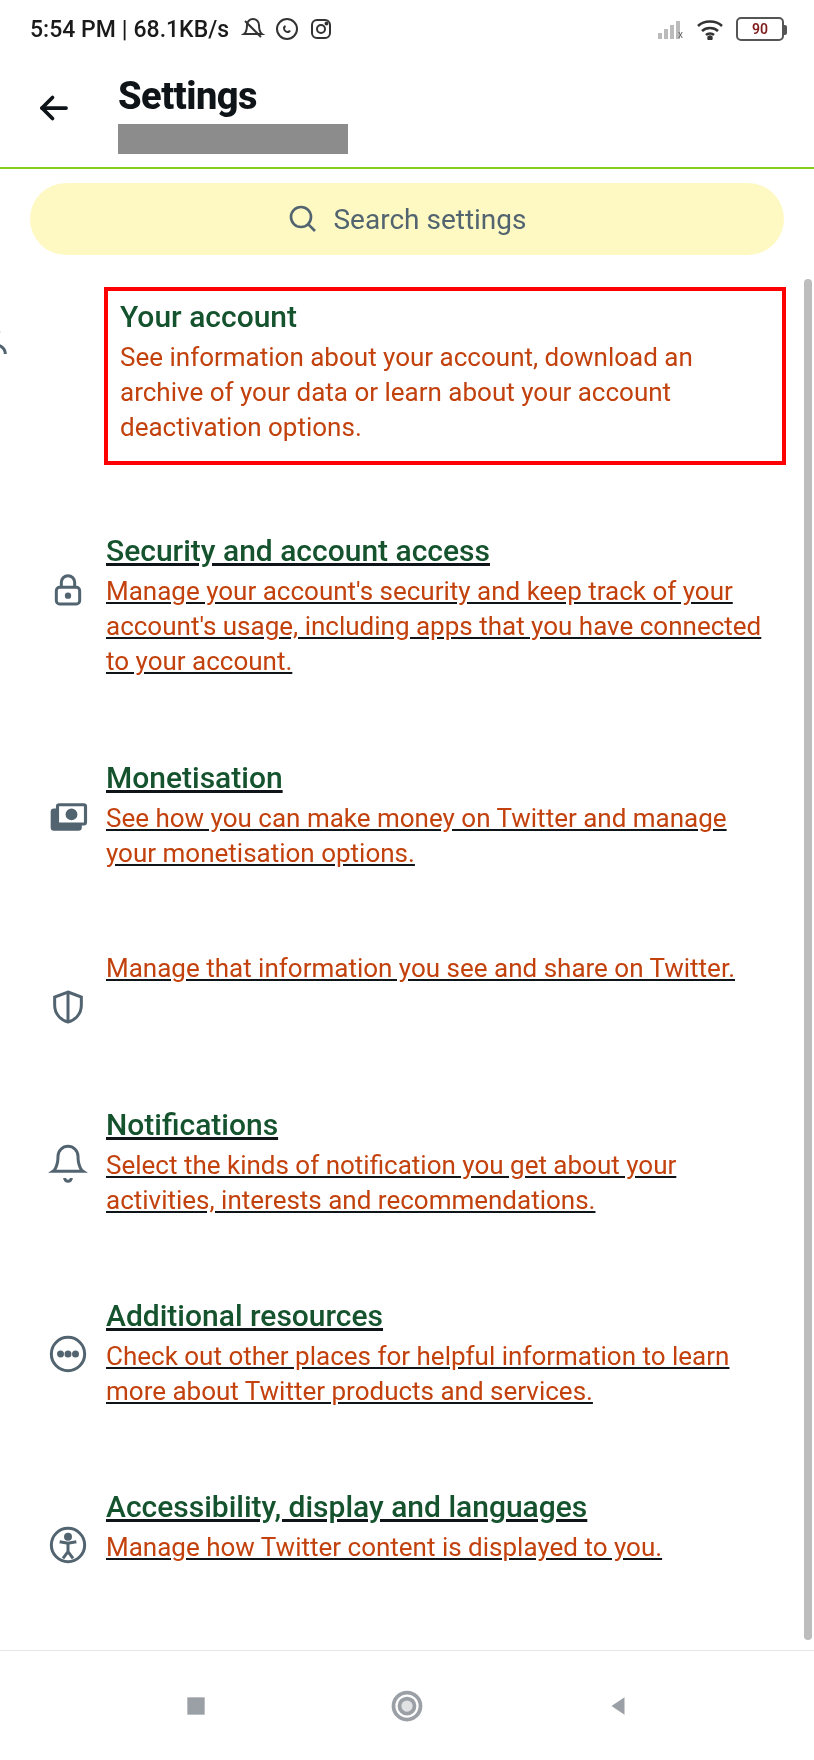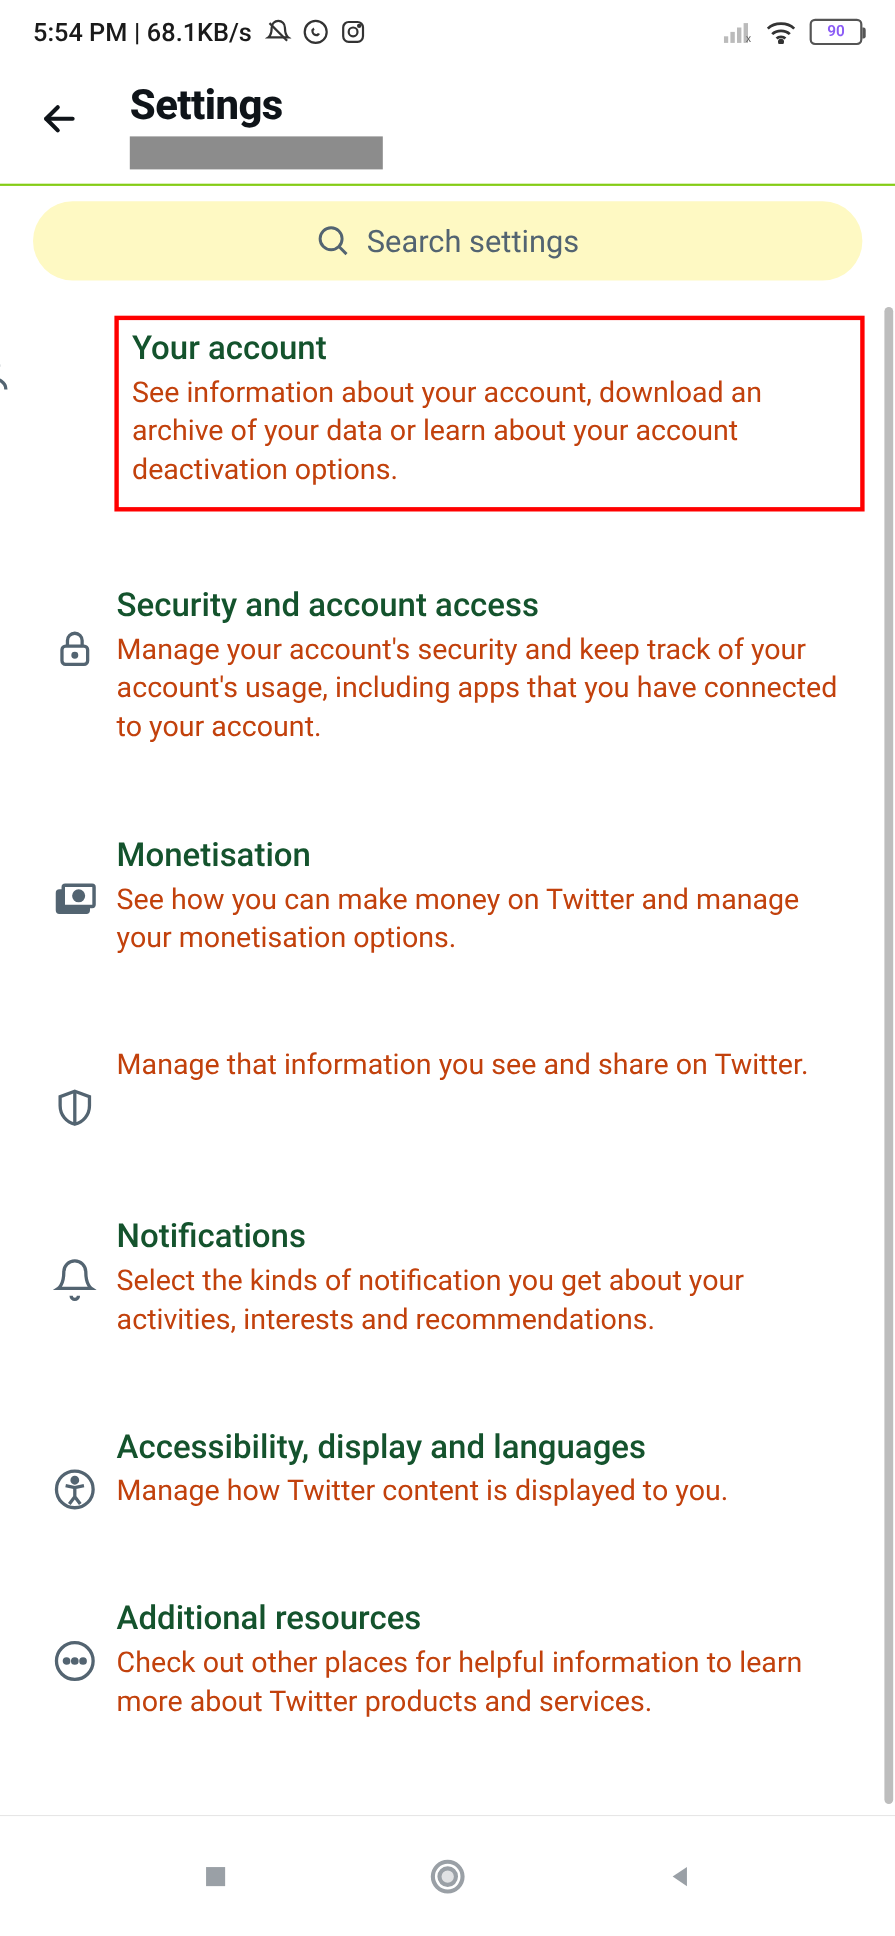--- a/index.html
+++ b/index.html
@@ -112,21 +112,21 @@
   }
   .item-icon {
     width: 76px;
     display: flex;
     align-items: center;
     justify-content: center;
     flex-shrink: 0;
     margin-top: 36px;
   }
   .item-icon svg { stroke: #536471; }
-  .item-body { flex: 1; padding-right: 20px; }
+  .item-body { flex: 1; padding-right: 20px; text-decoration: underline; }
   .item-title {
     font-size: 30px;
     font-weight: 500;
     color: #14532d;
     margin-bottom: 6px;
   }
   .item-desc {
     font-size: 26px;
     color: #c2410c;
     line-height: 1.35;
@@ -159,21 +159,21 @@
     border: 2px solid #555;
     border-radius: 5px;
     width: 48px;
     height: 24px;
     position: relative;
     display:flex;
     align-items:center;
     justify-content:center;
     font-size: 14px;
     font-weight: 600;
-    color:#8b5cf6;
+    color:#7f1d1d;
   }
   .battery-box::after {
     content:"";
     position:absolute;
     right:-5px;
     top:6px;
     width:3px;
     height:10px;
     background:#555;
     border-radius:0 2px 2px 0;
@@ -322,42 +322,42 @@
       <div class="item-body">
         <div class="item-title">Notifications</div>
         <div class="item-desc">Select the kinds of notification you get about your activities, interests and recommendations.</div>
       </div>
     </div>
 
     <div class="item">
       <div class="item-icon">
         <svg width="40" height="40" viewBox="0 0 24 24" fill="none" stroke="#536471" stroke-width="1.8">
           <circle cx="12" cy="12" r="10"></circle>
-          <circle cx="12" cy="7" r="1.5" fill="#536471"></circle>
-          <path d="M7 10l5 1 5-1M12 11v5m0 0l-3 4m3-4l3 4"></path>
-        </svg>
-      </div>
-      <div class="item-body">
-        <div class="item-title">Accessibility, display and languages</div>
-        <div class="item-desc">Manage how Twitter content is displayed to you.</div>
-      </div>
-    </div>
-
-    <div class="item">
-      <div class="item-icon">
-        <svg width="40" height="40" viewBox="0 0 24 24" fill="none" stroke="#536471" stroke-width="1.8">
-          <circle cx="12" cy="12" r="10"></circle>
           <circle cx="7.5" cy="12" r="1.2" fill="#536471"></circle>
           <circle cx="12" cy="12" r="1.2" fill="#536471"></circle>
           <circle cx="16.5" cy="12" r="1.2" fill="#536471"></circle>
         </svg>
       </div>
       <div class="item-body">
         <div class="item-title">Additional resources</div>
         <div class="item-desc">Check out other places for helpful information to learn more about Twitter products and services.</div>
+      </div>
+    </div>
+
+    <div class="item">
+      <div class="item-icon">
+        <svg width="40" height="40" viewBox="0 0 24 24" fill="none" stroke="#536471" stroke-width="1.8">
+          <circle cx="12" cy="12" r="10"></circle>
+          <circle cx="12" cy="7" r="1.5" fill="#536471"></circle>
+          <path d="M7 10l5 1 5-1M12 11v5m0 0l-3 4m3-4l3 4"></path>
+        </svg>
+      </div>
+      <div class="item-body">
+        <div class="item-title">Accessibility, display and languages</div>
+        <div class="item-desc">Manage how Twitter content is displayed to you.</div>
       </div>
     </div>
 
   </div>
   <div class="scroll-indicator"></div>
 </div>
 
 <div class="nav-bar">
   <div class="nav-btn">
     <svg width="26" height="26" viewBox="0 0 24 24">

